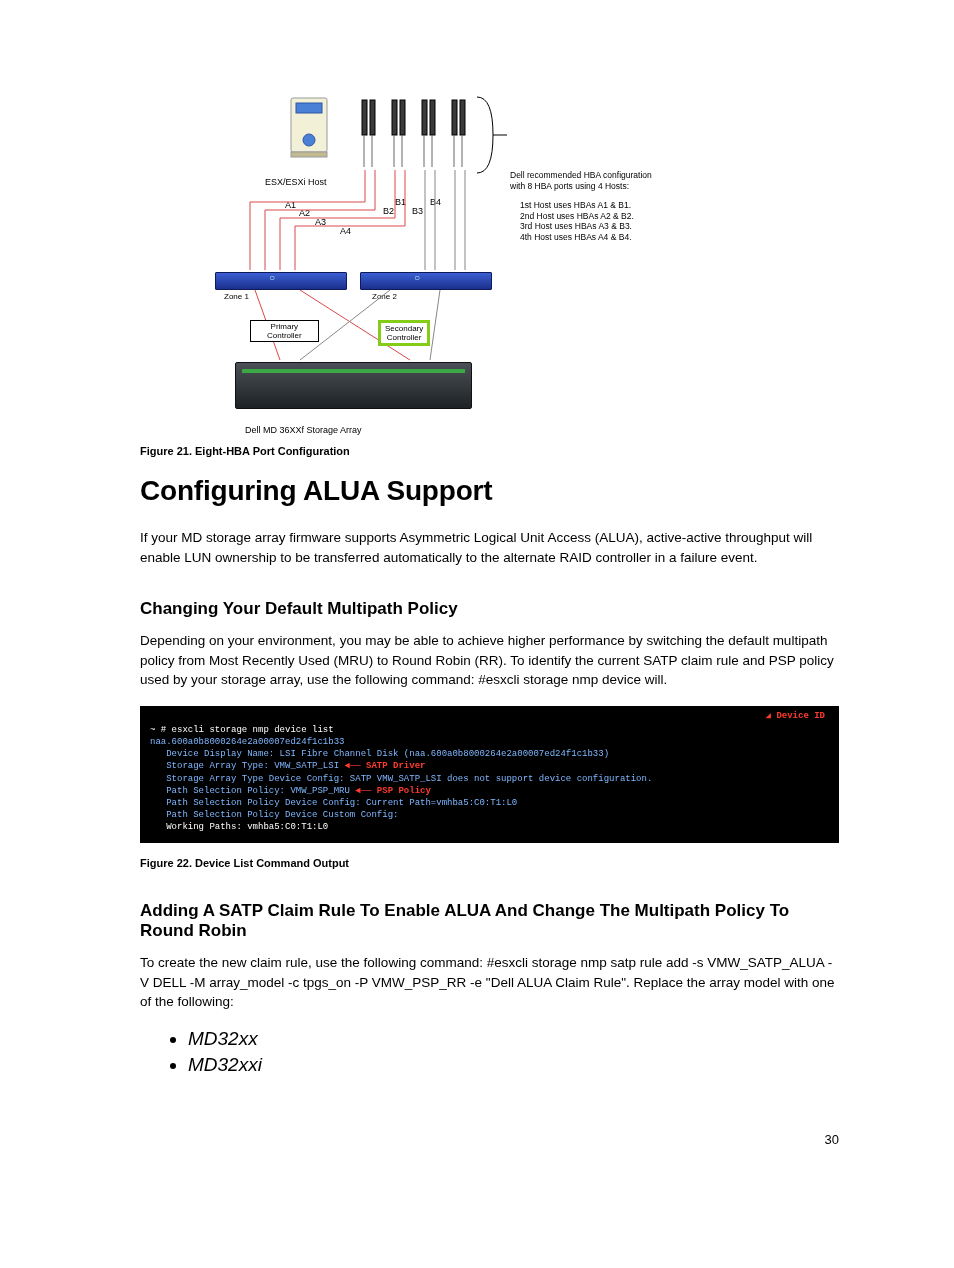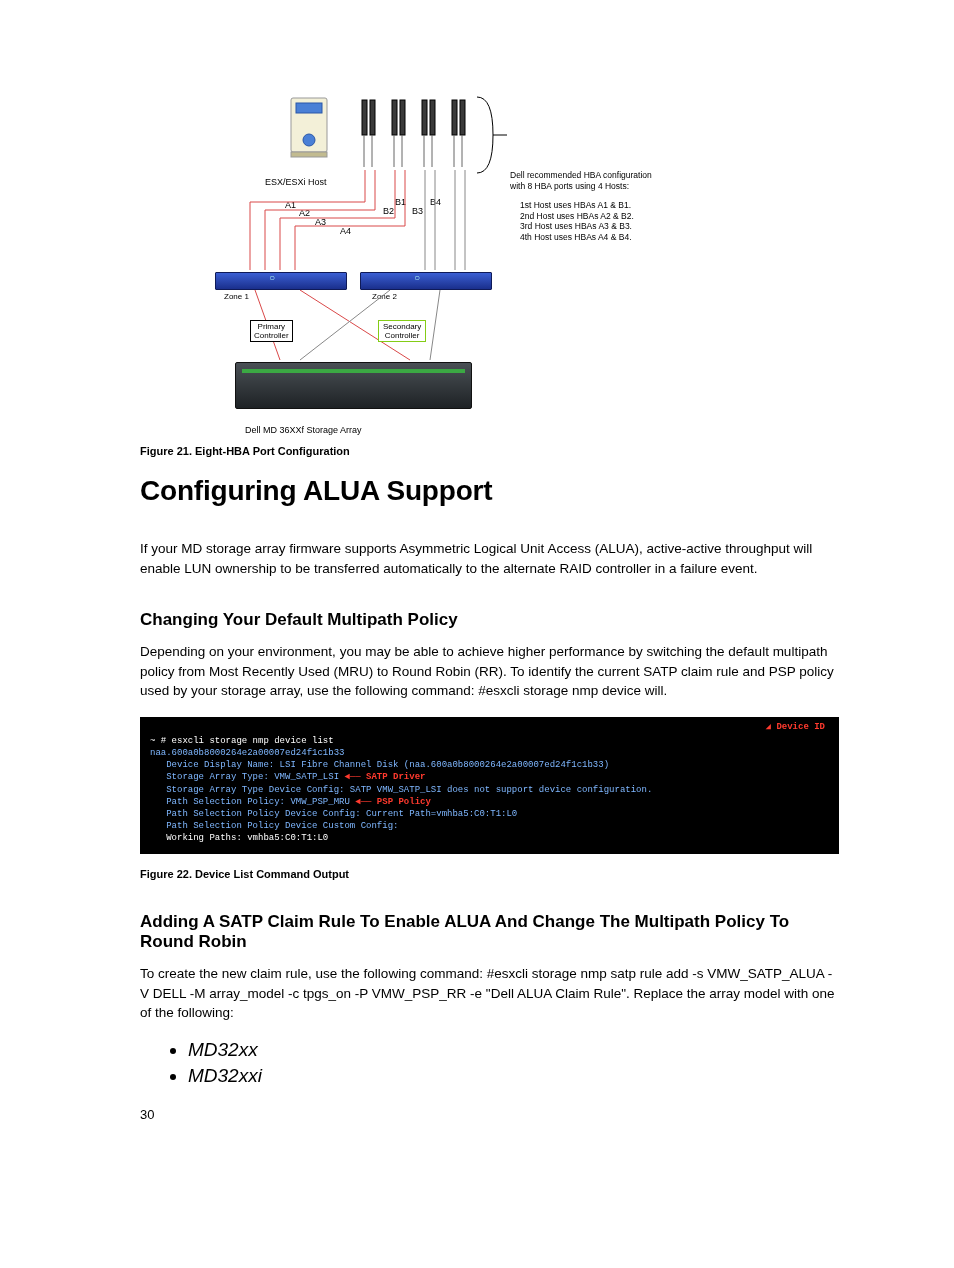--- a/index.html
+++ b/index.html
@@ -79,21 +79,21 @@
     color:#000;
   }
   .fig-caption {
     font-size: 11px;
     font-weight: bold;
     margin: 5px 0 18px 0;
   }
   h1.section {
     font-size: 28px;
     font-weight: bold;
-    margin: 8px 0 32px 0;
+    margin: 8px 0 21px 0;
     letter-spacing: -0.2px;
   }
   p.body {
     font-size: 13.5px;
     line-height: 1.45;
     margin: 0 0 16px 0;
   }
   h2.sub {
     font-size: 17px;
     font-weight: bold;
@@ -117,21 +117,21 @@
     position:absolute; right:14px; top:4px; color:#ff3a2e; font-weight:bold;
   }
   .terminal .arrow { color:#ff3a2e; }
   ul.bul {
     font-size: 19px;
     margin: 4px 0 0 0;
     padding-left: 48px;
     font-style: italic;
   }
   ul.bul li { margin-bottom: 4px; }
-  .page-num { font-size: 13px; margin-top: 20px; }
+  .page-num { font-size: 13px; margin-top: 56px; text-align: right; }
 </style>
 </head>
 <body>
 
 <div class="page">
 
   <div class="diagram">
 
     <svg class="server" viewBox="0 0 50 70">
       <rect class="server-body" x="6" y="8" width="36" height="54" rx="2"></rect>
@@ -208,23 +208,23 @@
     <svg style="position:absolute;left:50px;top:210px;width:230px;height:72px;">
       <g fill="none" stroke="#d94848">
           <line x1="15" y1="0" x2="40" y2="70"></line>
           <line x1="60" y1="0" x2="170" y2="70"></line>
         </g>
       <g fill="none" stroke="#888">
           <line x1="150" y1="0" x2="60" y2="70"></line>
           <line x1="200" y1="0" x2="190" y2="70"></line>
         </g>
     </svg>
-    <div class="ctrl-lbl" style="left:60px;top:240px;white-space:pre-line;border:1px solid #000;background:#fff;padding:1px 3px;">Primary
+    <div class="ctrl-lbl" style="left:60px;top:240px;white-space:pre-line;border:1px solid #000;background:#fff;padding:1px 16px;">Primary
 Controller</div>
-    <div class="ctrl-lbl" style="left:188px;top:240px;white-space:pre-line;border:1px solid #84cc16;background:#fff;padding:1px 4px;">Secondary
+    <div class="ctrl-lbl" style="left:188px;top:240px;white-space:pre-line;border:3px solid #84cc16;background:#fff;padding:1px 4px;">Secondary
 Controller</div>
 
     <div class="storage"></div>
     <div class="cap" style="left:55px;top:345px;">Dell MD 36XXf Storage Array</div>
   </div>
 
   <div class="fig-caption">Figure 21. Eight-HBA Port Configuration</div>
 
   <h1 class="section">Configuring ALUA Support</h1>
 

